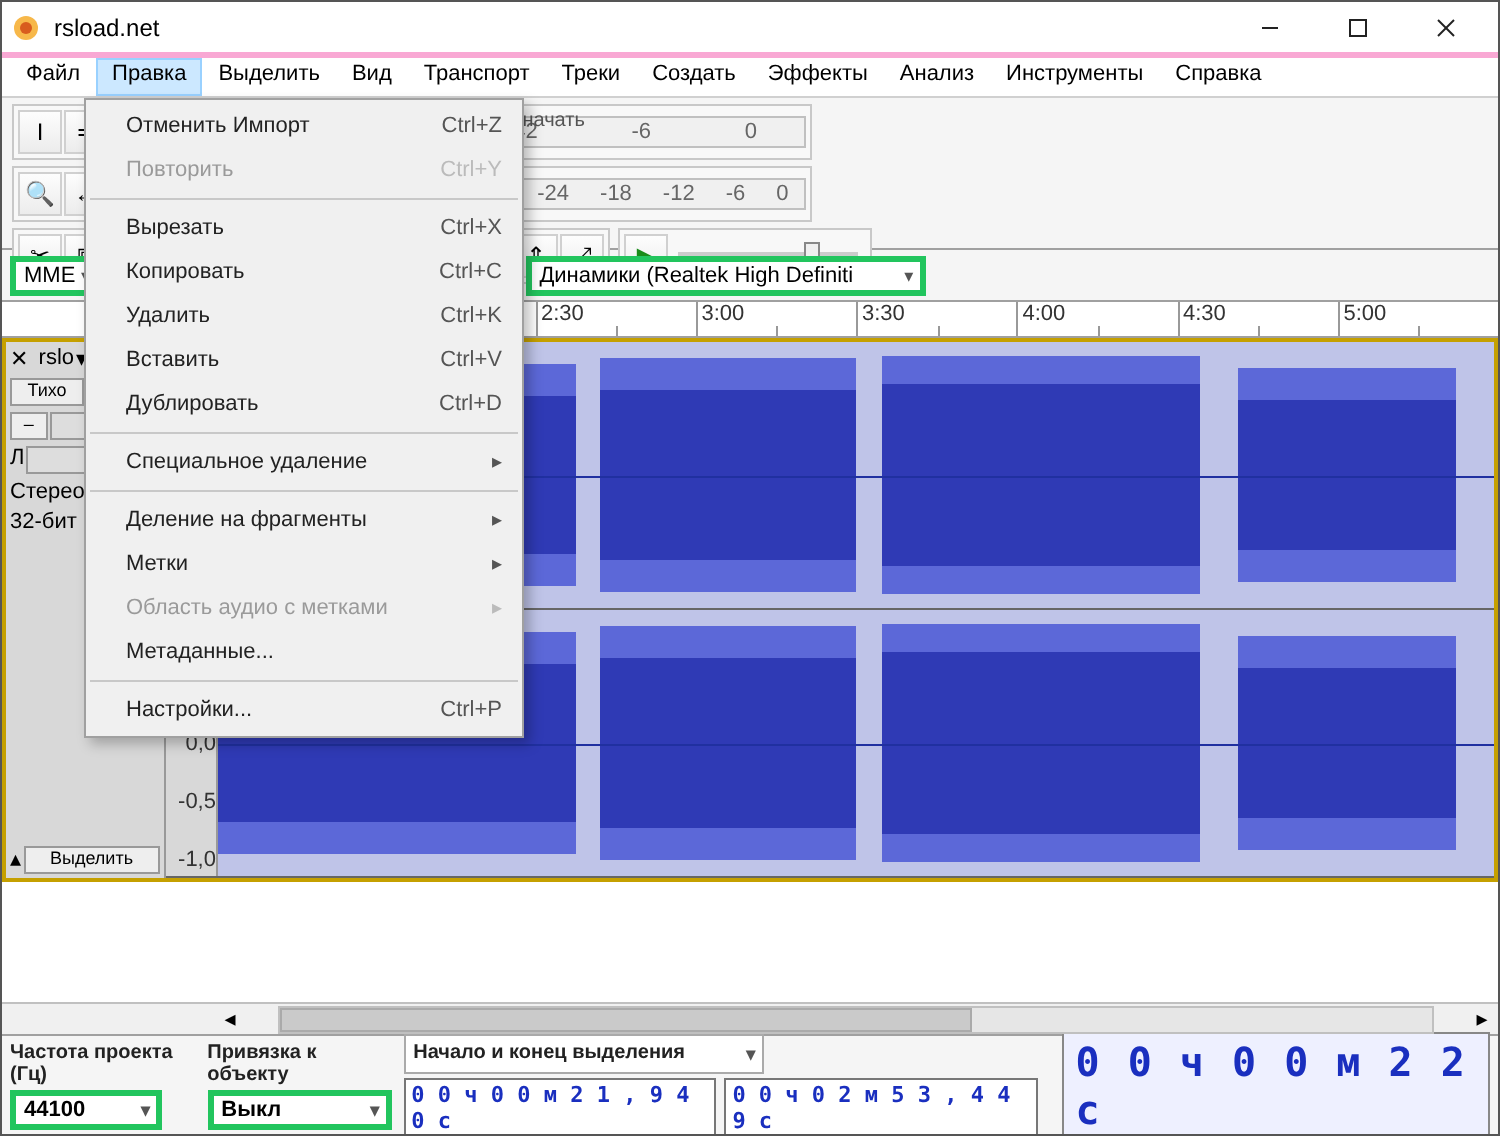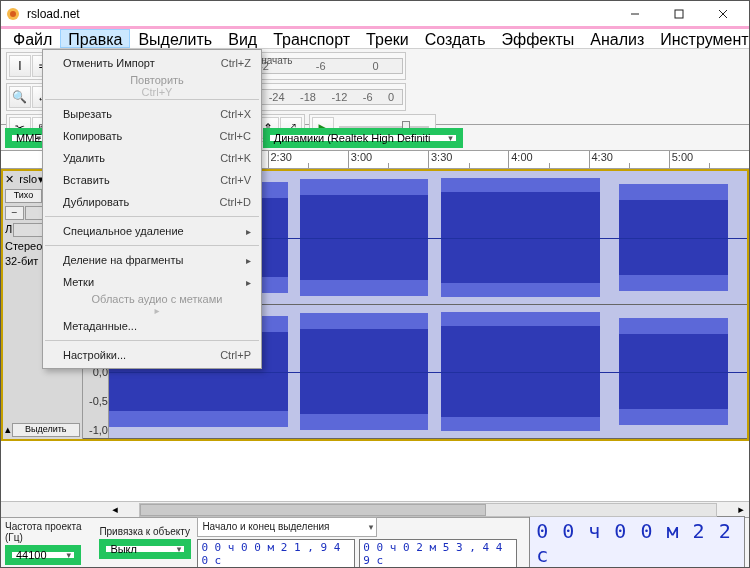--- a/index.html
+++ b/index.html
@@ -3,57 +3,57 @@
 <meta charset="utf-8">
 <style>
 * { margin:0; padding:0; box-sizing:border-box; font-family:"Segoe UI",Tahoma,sans-serif; font-size:11px; }
 body { background:#fff; width:750px; height:568px; overflow:hidden; border:1px solid #555; position:relative; }
 .titlebar { height:28px; background:#fff; display:flex; align-items:center; padding:0 4px; border-bottom:3px solid #f9a8d4;}
 .titlebar .icon { width:16px; height:16px; margin-right:6px; }
 .titlebar .title { flex:1; font-size:12px; }
 .winbtns { display:flex; }
 .winbtn { width:44px; height:28px; display:flex; align-items:center; justify-content:center; }
 .menubar { height:20px; display:flex; padding:0 4px; background:#fff; border-bottom:1px solid #d0d0d0;}
-.menuitem { padding:2px 8px; cursor:default; font-size:16px;}
+.menuitem { padding:2px 8px; cursor:default; font-size:11px;}
 .menuitem.active { background:#cce8ff; border:1px solid #99d1ff; padding:1px 7px;}
 .toolbar-area { height:76px; background:#f5f5f5; border-bottom:1px solid #a0a0a0; position:relative; padding:2px 4px; display:flex; flex-wrap:wrap; gap:1px;}
 .tb-group { border:1px solid #c8c8c8; background:#f8f8f8; padding:2px; display:flex; align-items:center; gap:1px; margin:1px;}
 .tb-btn { width:22px; height:22px; border:1px solid #d0d0d0; background:linear-gradient(#fdfdfd,#ececec); display:flex; align-items:center; justify-content:center; font-size:12px;}
 .meter { width:300px; height:16px; background:#f0f0f0; border:1px solid #c0c0c0; position:relative; font-size:9px; display:flex; align-items:center; justify-content:space-around; color:#666;}
 .meter .label { position:absolute; left:50%; transform:translateX(-50%); color:#555; font-size:10px;}
 .device-row { height:26px; background:#f5f5f5; border-bottom:1px solid #a0a0a0; display:flex; align-items:center; padding:2px 4px; gap:2px;}
-.combo { height:20px; background:#fff; border:7px solid #22c55e; display:flex; align-items:center; padding:0 16px 0 4px; position:relative; font-size:11px;}
+.combo { height:20px; background:#fff; border:3px solid #22c55e; display:flex; align-items:center; padding:0 16px 0 4px; position:relative; font-size:11px;}
 .combo::after { content:"▾"; position:absolute; right:3px; font-size:9px; color:#555;}
 .timeline { height:18px; background:#fff; border-bottom:1px solid #a0a0a0; display:flex; font-size:10px; color:#333; position:relative;}
 .timeline .tick { flex:1; border-left:1px solid #999; padding-left:2px; height:100%; position:relative;}
 .timeline .tick::after { content:""; position:absolute; left:50%; bottom:0; width:1px; height:5px; background:#999;}
 .track-area { height:272px; background:#888; display:flex; border:2px solid #c5a000;}
 .track-panel { width:80px; background:#d8d8d8; border-right:1px solid #999; padding:2px; font-size:10px; display:flex; flex-direction:column; gap:3px;}
 .track-panel .tp-row { display:flex; gap:1px; }
 .track-panel .tp-btn { flex:1; height:14px; border:1px solid #999; background:#eee; font-size:9px; text-align:center;}
 .wave-wrap { flex:1; display:flex; flex-direction:column;}
 .wave-ruler { width:26px; background:#d8d8d8; border-right:1px solid #999; display:flex; flex-direction:column; justify-content:space-between; padding:2px 0; font-size:9px; color:#333; text-align:right;}
 .wave-row { flex:1; display:flex; border-bottom:1px solid #666;}
 .wave { flex:1; background:#bfc4e8; position:relative; overflow:hidden;}
 .wave .shape { position:absolute; top:0; bottom:0; background:#2f3ab5;}
 .wave .env { position:absolute; top:0; bottom:0; background:#5c68d8;}
 .wave .midline { position:absolute; top:50%; left:0; right:0; height:1px; background:#2030a0;}
 .bottom-area { position:absolute; bottom:0; left:0; right:0; }
 .scrollrow { height:16px; background:#f0f0f0; border-top:1px solid #c0c0c0; display:flex; align-items:center;}
 .scroll-track { flex:1; height:14px; margin:0 16px; background:#e6e6e6; border:1px solid #c0c0c0; position:relative;}
 .scroll-thumb { position:absolute; left:0; width:60%; top:0; bottom:0; background:#cacaca; border:1px solid #aaa;}
-.selection-bar { height:50px; background:#f5f5f5; border-top:1px solid #a0a0a0; display:flex; align-items:center; padding:4px; gap:6px;}
+.selection-bar { height:50px; background:#f5f5f5; border-top:1px solid #a0a0a0; display:flex; align-items:center; padding:4px; gap:6px;font-weight:bold;}
 .sel-block { display:flex; flex-direction:column; gap:2px; }
 .sel-label { font-size:10px; color:#222;}
 .timecode { font-family:"Consolas",monospace; background:#fff; border:1px solid #777; padding:1px 3px; color:#1a2fbf; font-size:11px; letter-spacing:0px;}
 .big-time { font-family:"Consolas",monospace; background:#eef0ff; border:1px solid #888; padding:2px 6px; color:#1a2fbf; font-size:20px; letter-spacing:1px;}
 .status { height:20px; background:#f5f5f5; border-top:1px solid #c0c0c0; padding:2px 6px; font-size:11px;}
 .dropdown-menu { position:absolute; left:41px; top:48px; width:220px; background:#f0f0f0; border:1px solid #a0a0a0; box-shadow:3px 3px 6px rgba(0,0,0,.25); z-index:100; padding:2px 0;}
 .dm-item { height:22px; display:flex; align-items:center; padding:0 10px 0 20px; font-size:12px; color:#222; justify-content:space-between;}
-.dm-item.disabled { color:#9a9a9a;flex-direction:column; }
+.dm-item.disabled { color:#9a9a9a; }
 .dm-item .arrow { font-size:10px; color:#555;}
 .dm-item.disabled .arrow { color:#bbb;}
 .dm-sep { height:1px; background:#c8c8c8; margin:3px 2px;}
 .slider { width:90px; height:4px; background:#ccc; position:relative; margin:0 4px;}
 .slider .knob { position:absolute; width:8px; height:12px; background:#f0f0f0; border:1px solid #888; top:-5px; left:70%;}
 </style>
 </head>
 <body>
 
 <div class="titlebar">

